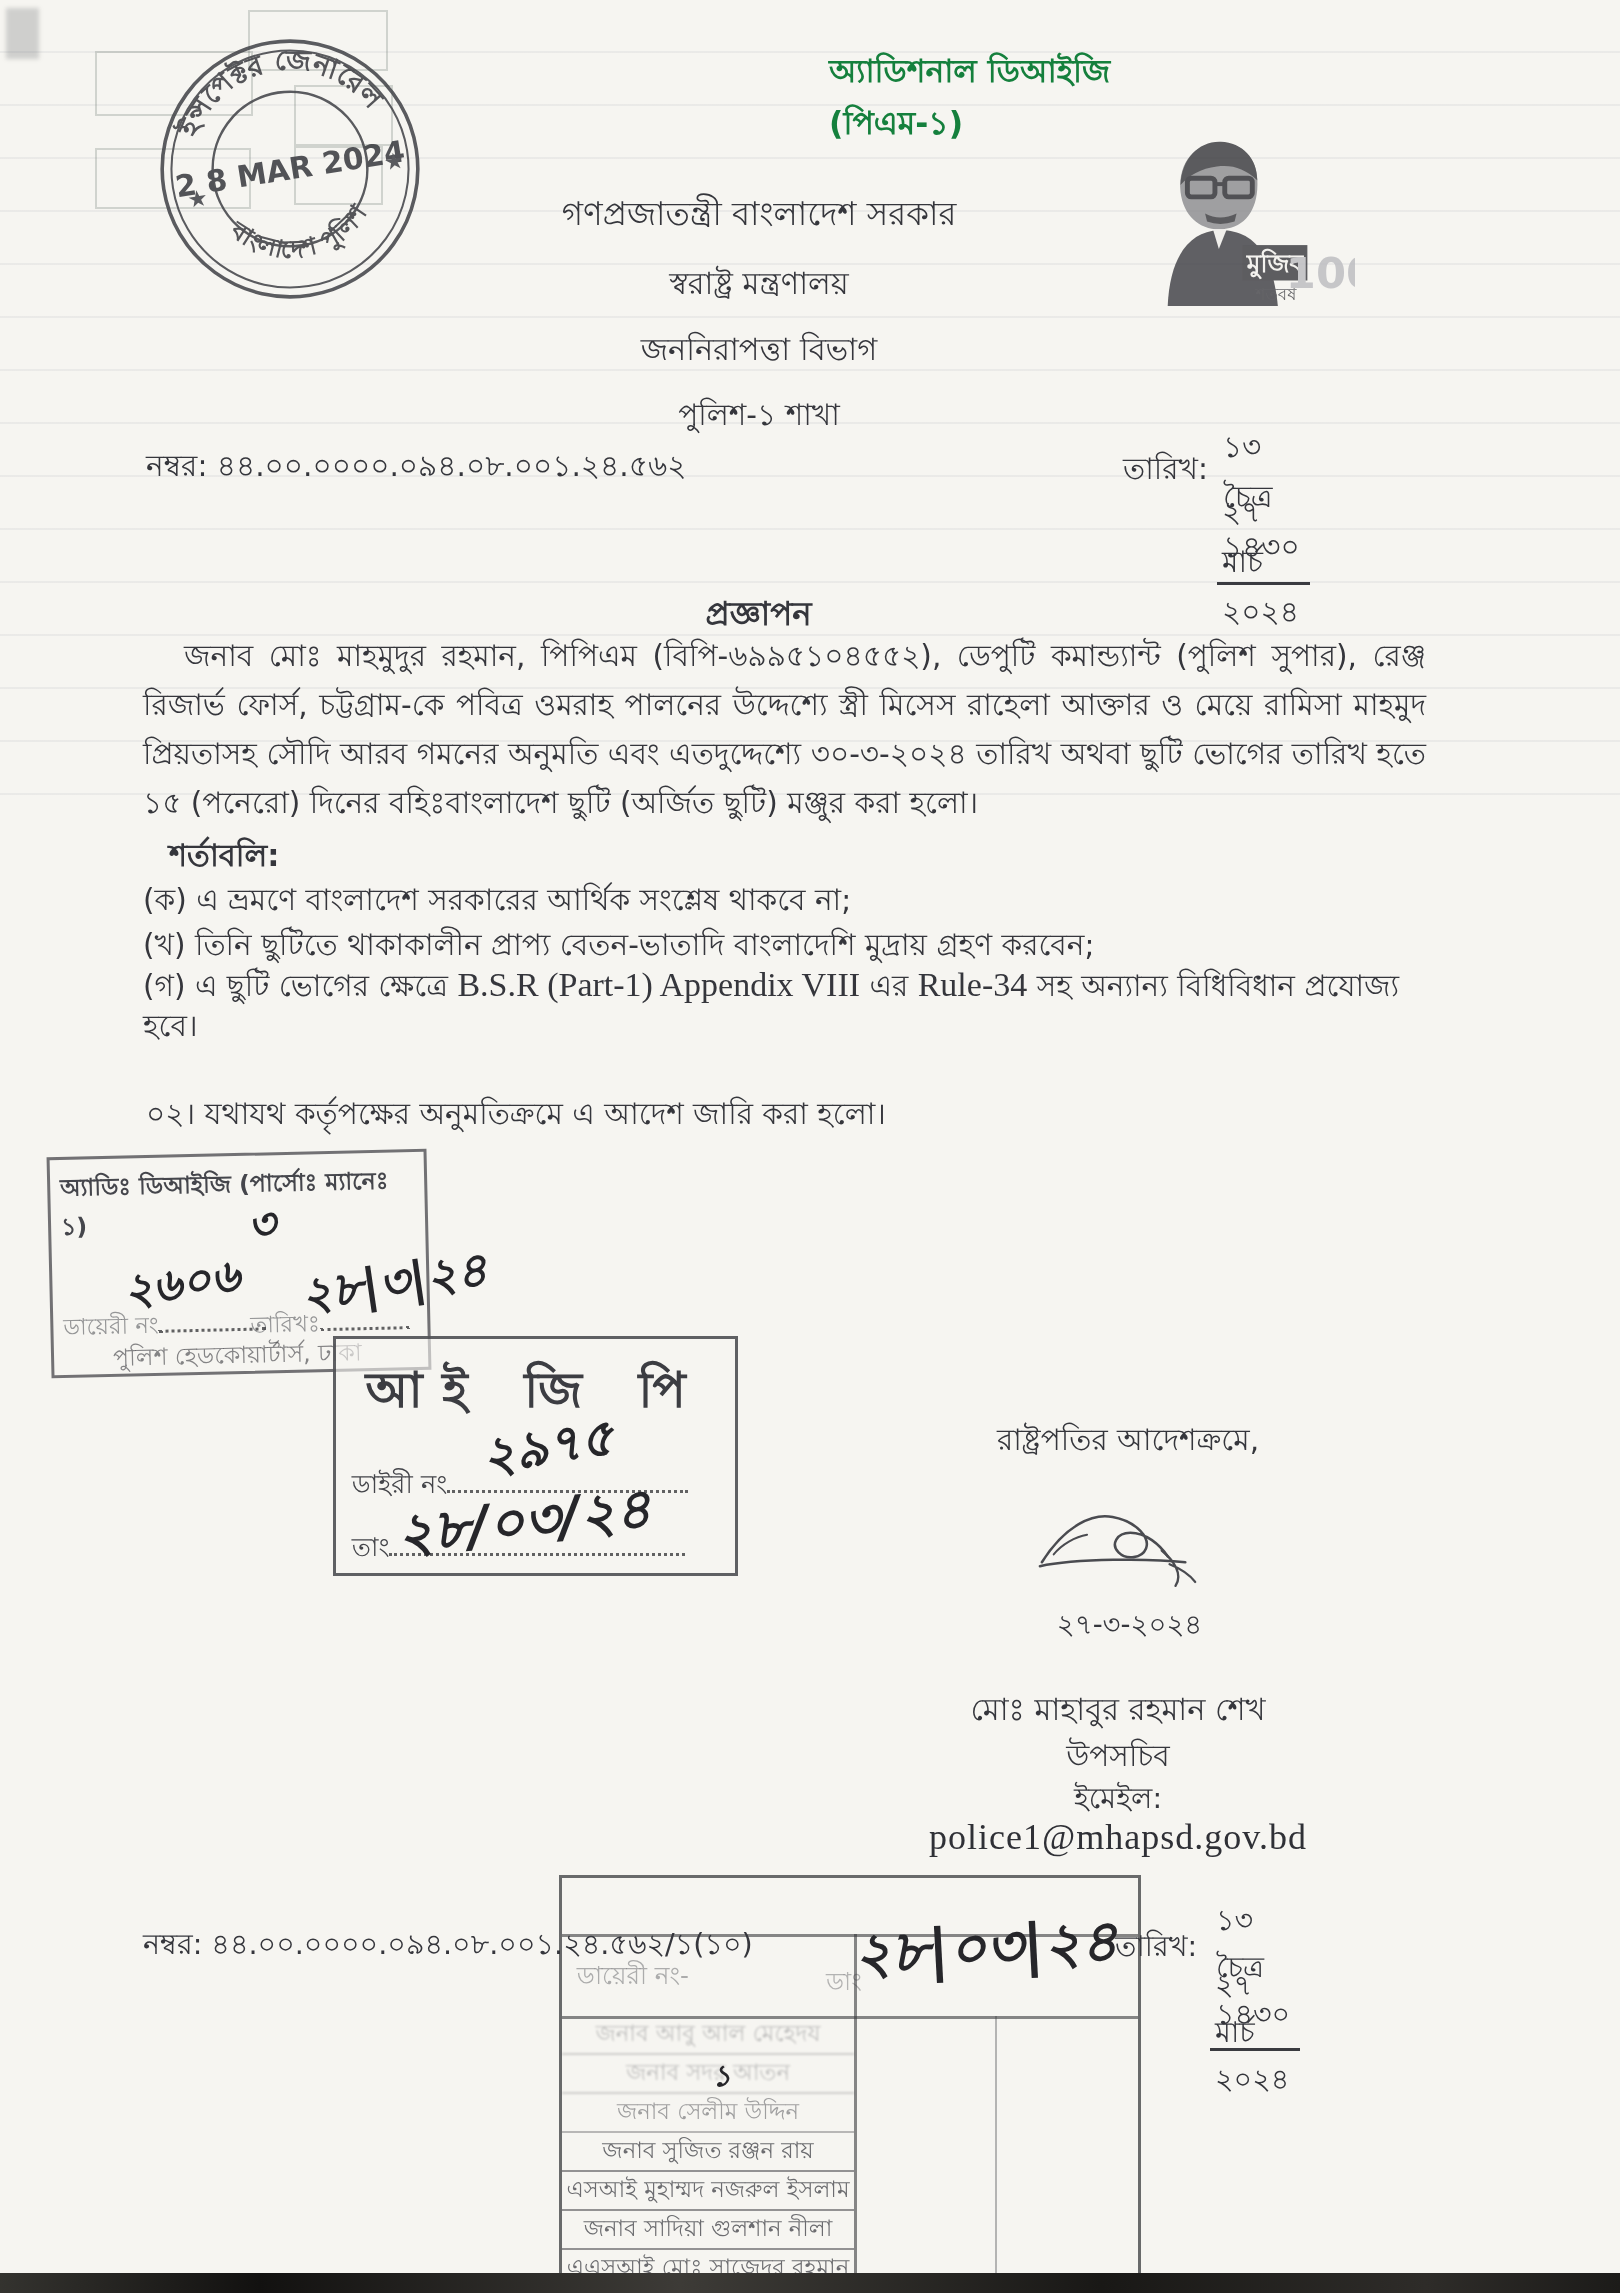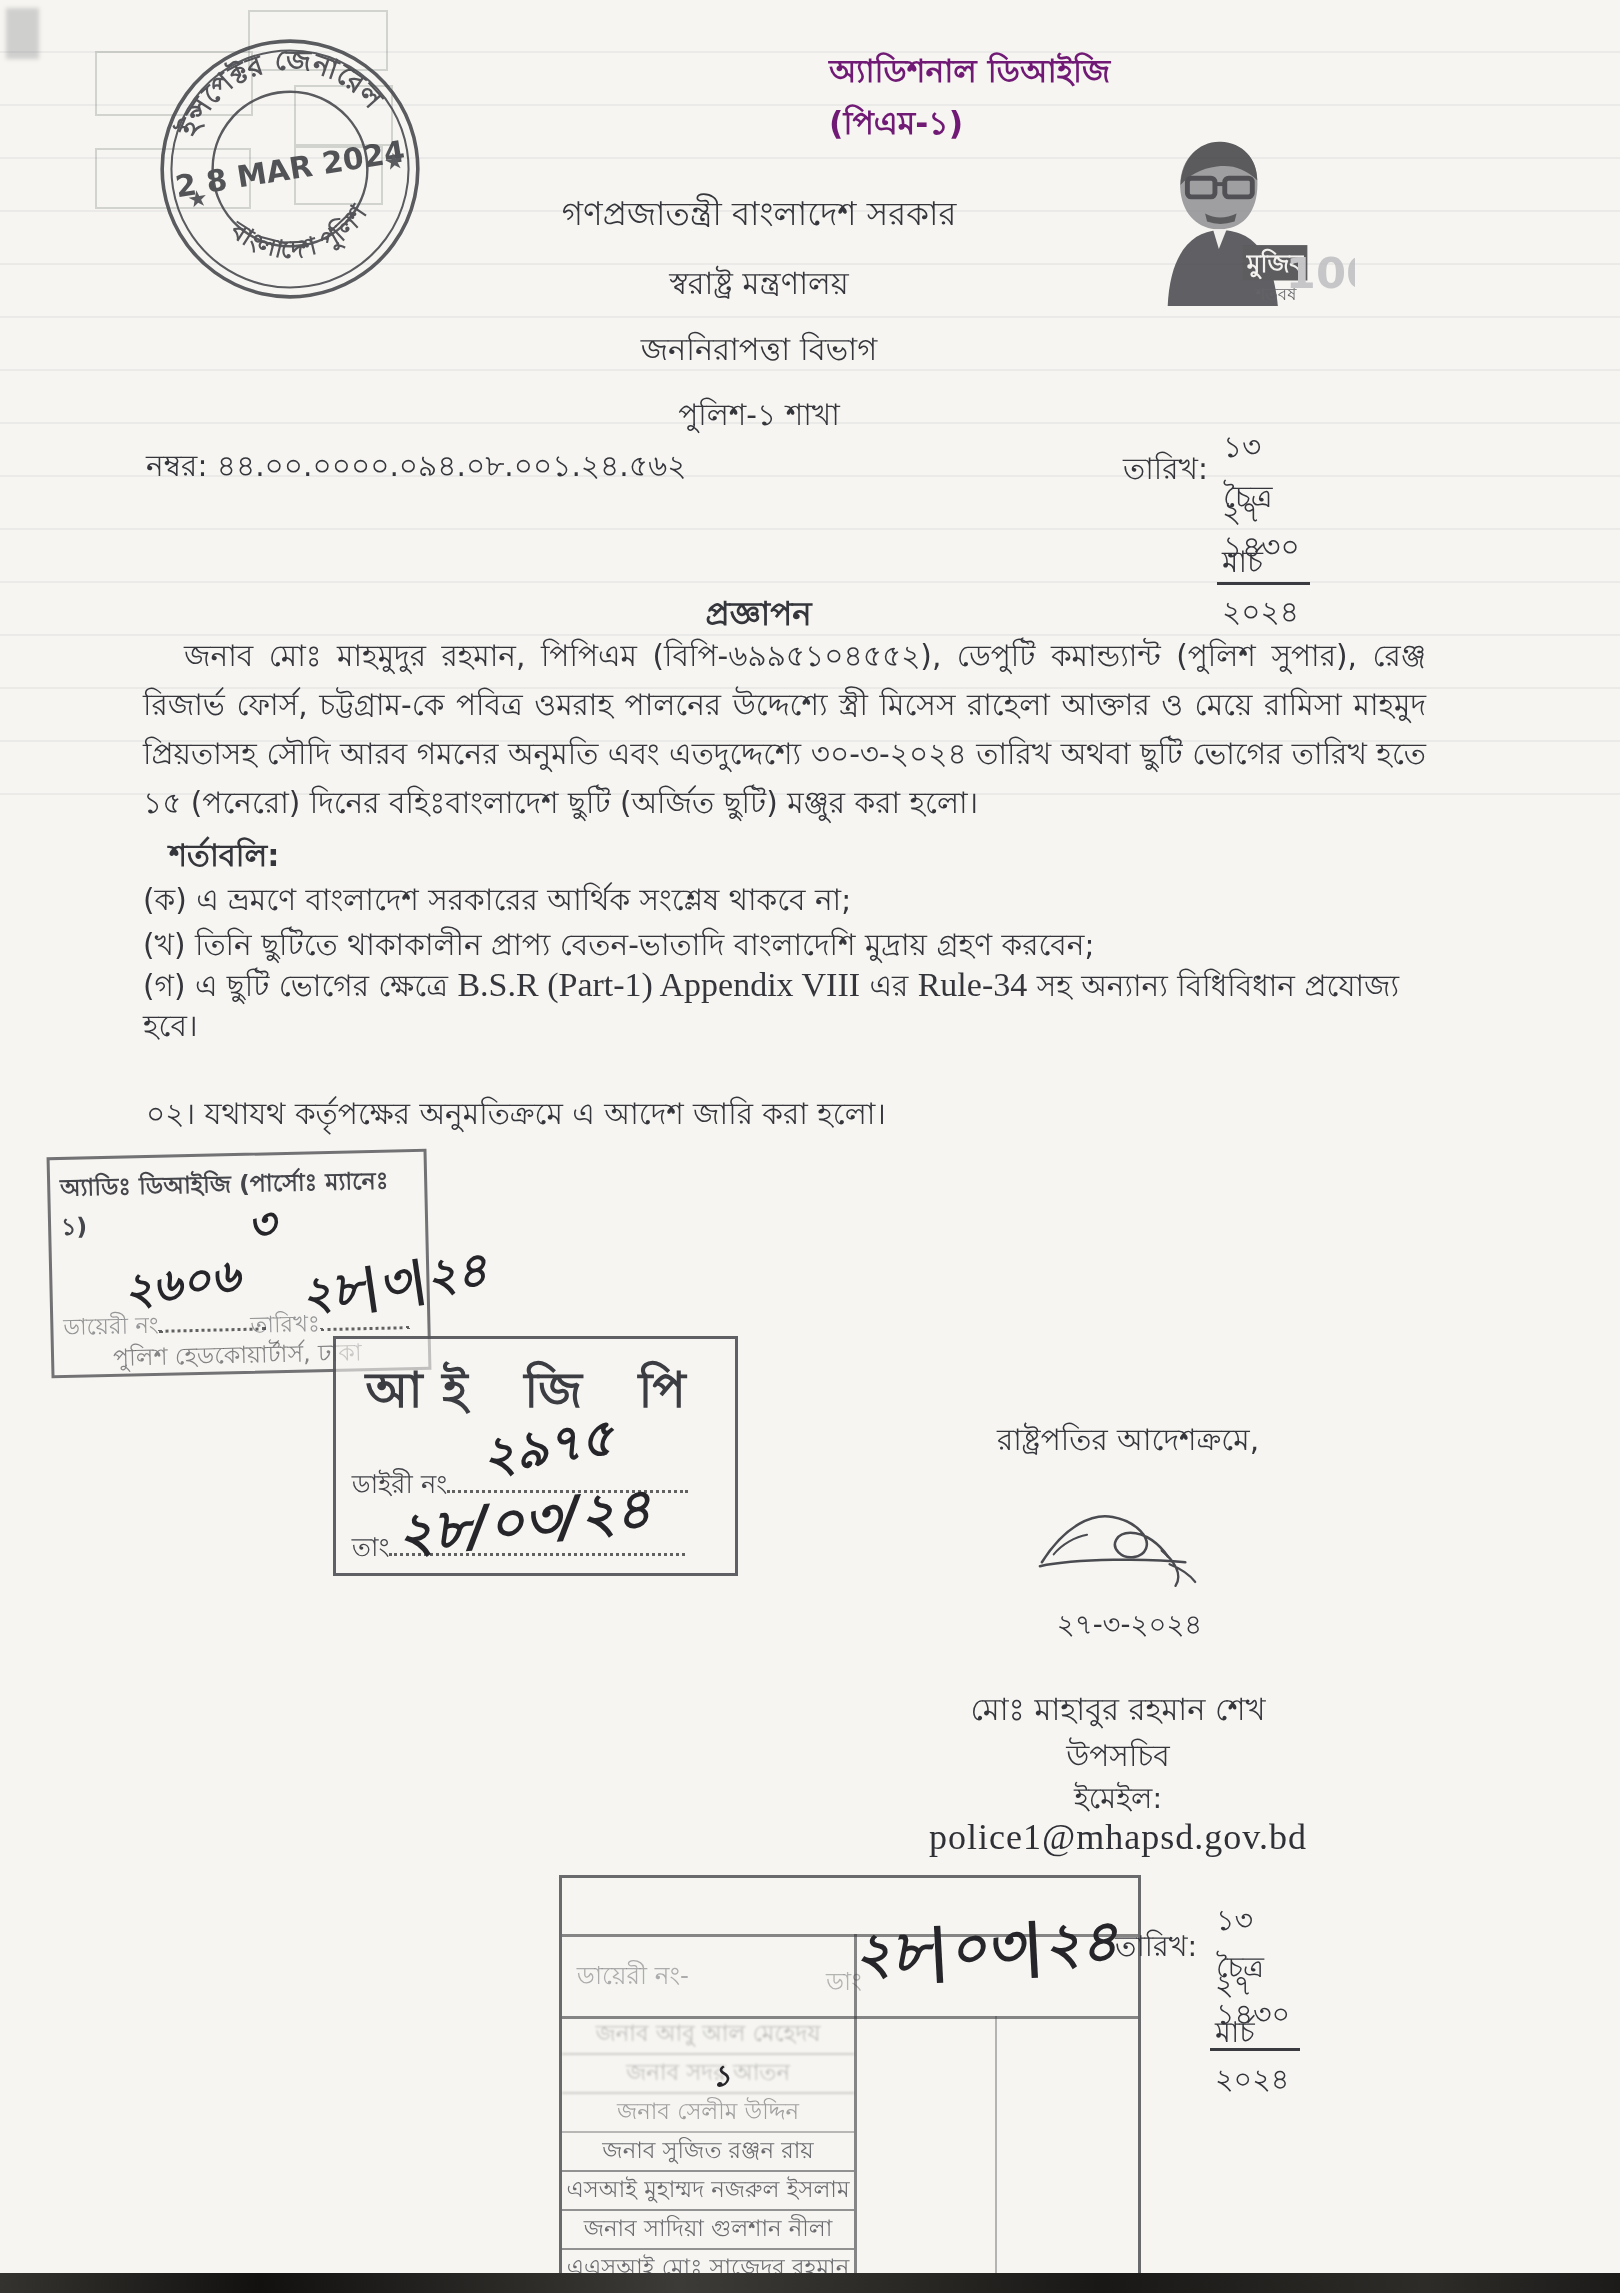--- a/index.html
+++ b/index.html
@@ -15,21 +15,21 @@
   
   #ghost-ruling{left:0;top:0;width:1620px;height:808px;
     background:repeating-linear-gradient(180deg,transparent 0 51px,rgba(130,135,150,.10) 51px 53px);}
   .ghost-box{border:2px solid rgba(110,122,114,.28);}
   #ghost-smudge{left:5.9px;top:7.9px;width:33px;height:51px;background:rgba(90,95,100,.25);filter:blur(2px);}
 
   
   #insp-stamp{left:156px;top:35px;width:268px;height:268px;transform:rotate(-9deg);opacity:.88;}
 
   
-  #office-line{left:829px;top:47px;width:374px;font-size:31.5px;font-weight:600;color:#701a75;}
+  #office-line{left:829px;top:47px;width:374px;font-size:31.5px;font-weight:600;color:#15803d;}
 
   
   #header-block{left:414px;top:189px;width:690px;}
   #hdr-gov{font-size:32.5px;margin:0 0 16.7px 0;}
   #hdr-min{font-size:30.5px;margin:0 0 15.8px 0;}
   #hdr-div{font-size:30.5px;margin:0 0 14.8px 0;}
   #hdr-branch{font-size:29.6px;margin:0 0 10.8px 0;}
   #hdr-web{font-size:36px;letter-spacing:1.5px;color:#2f3036;}
 
   
@@ -240,20 +240,21 @@
       <div class="drow vfaint">জনাব সদর আতন</div>
       <div class="drow faint">জনাব সেলীম উদ্দিন</div>
       <div class="drow semi">জনাব সুজিত রঞ্জন রায়</div>
       <div class="drow semi">এসআই মুহাম্মদ নজরুল ইসলাম</div>
       <div class="drow semi">জনাব সাদিয়া গুলশান নীলা</div>
       <div class="drow semi">এএসআই মোঃ সাজেদুর রহমান</div>
     </div>
     <div class="abs hand" id="s3-mark">১</div>
   </div>
 
+  <div class="abs" id="ref-bottom">নম্বর: ৪৪.০০.০০০০.০৯৪.০৮.০০১.২৪.৫৬২/১(১০)</div>
   <div class="abs" id="date-bottom">
     <span class="lbl">তারিখ:</span>
     <span class="d1">১৩ চৈত্র ১৪৩০</span>
     <span class="d2">২৭ মার্চ ২০২৪</span>
   </div>
 
   <div class="abs" id="bottom-band"></div>
 </div>
 
 

